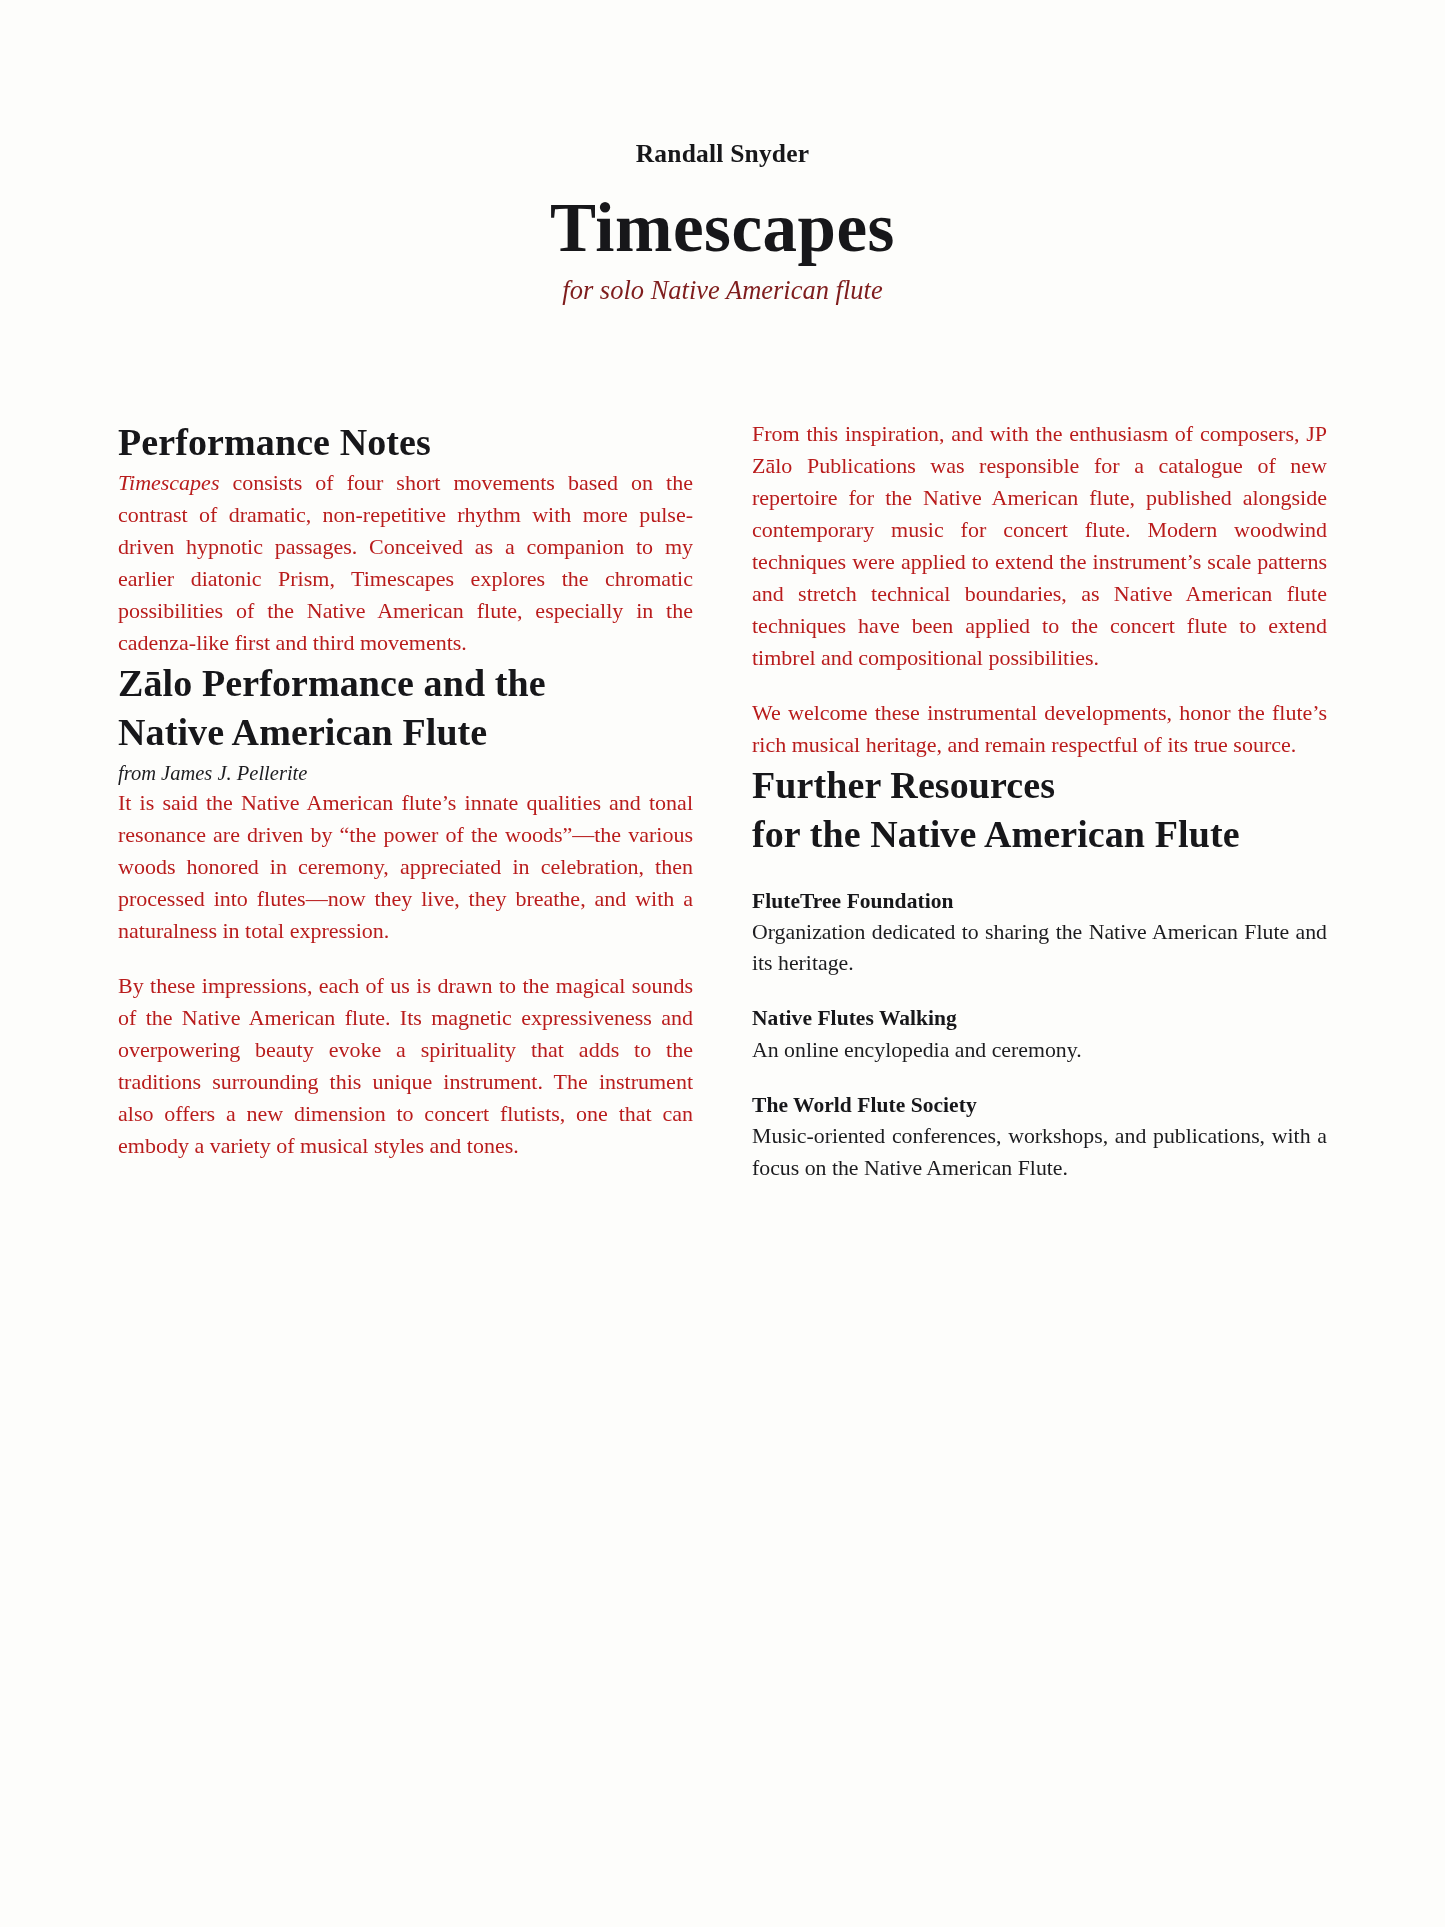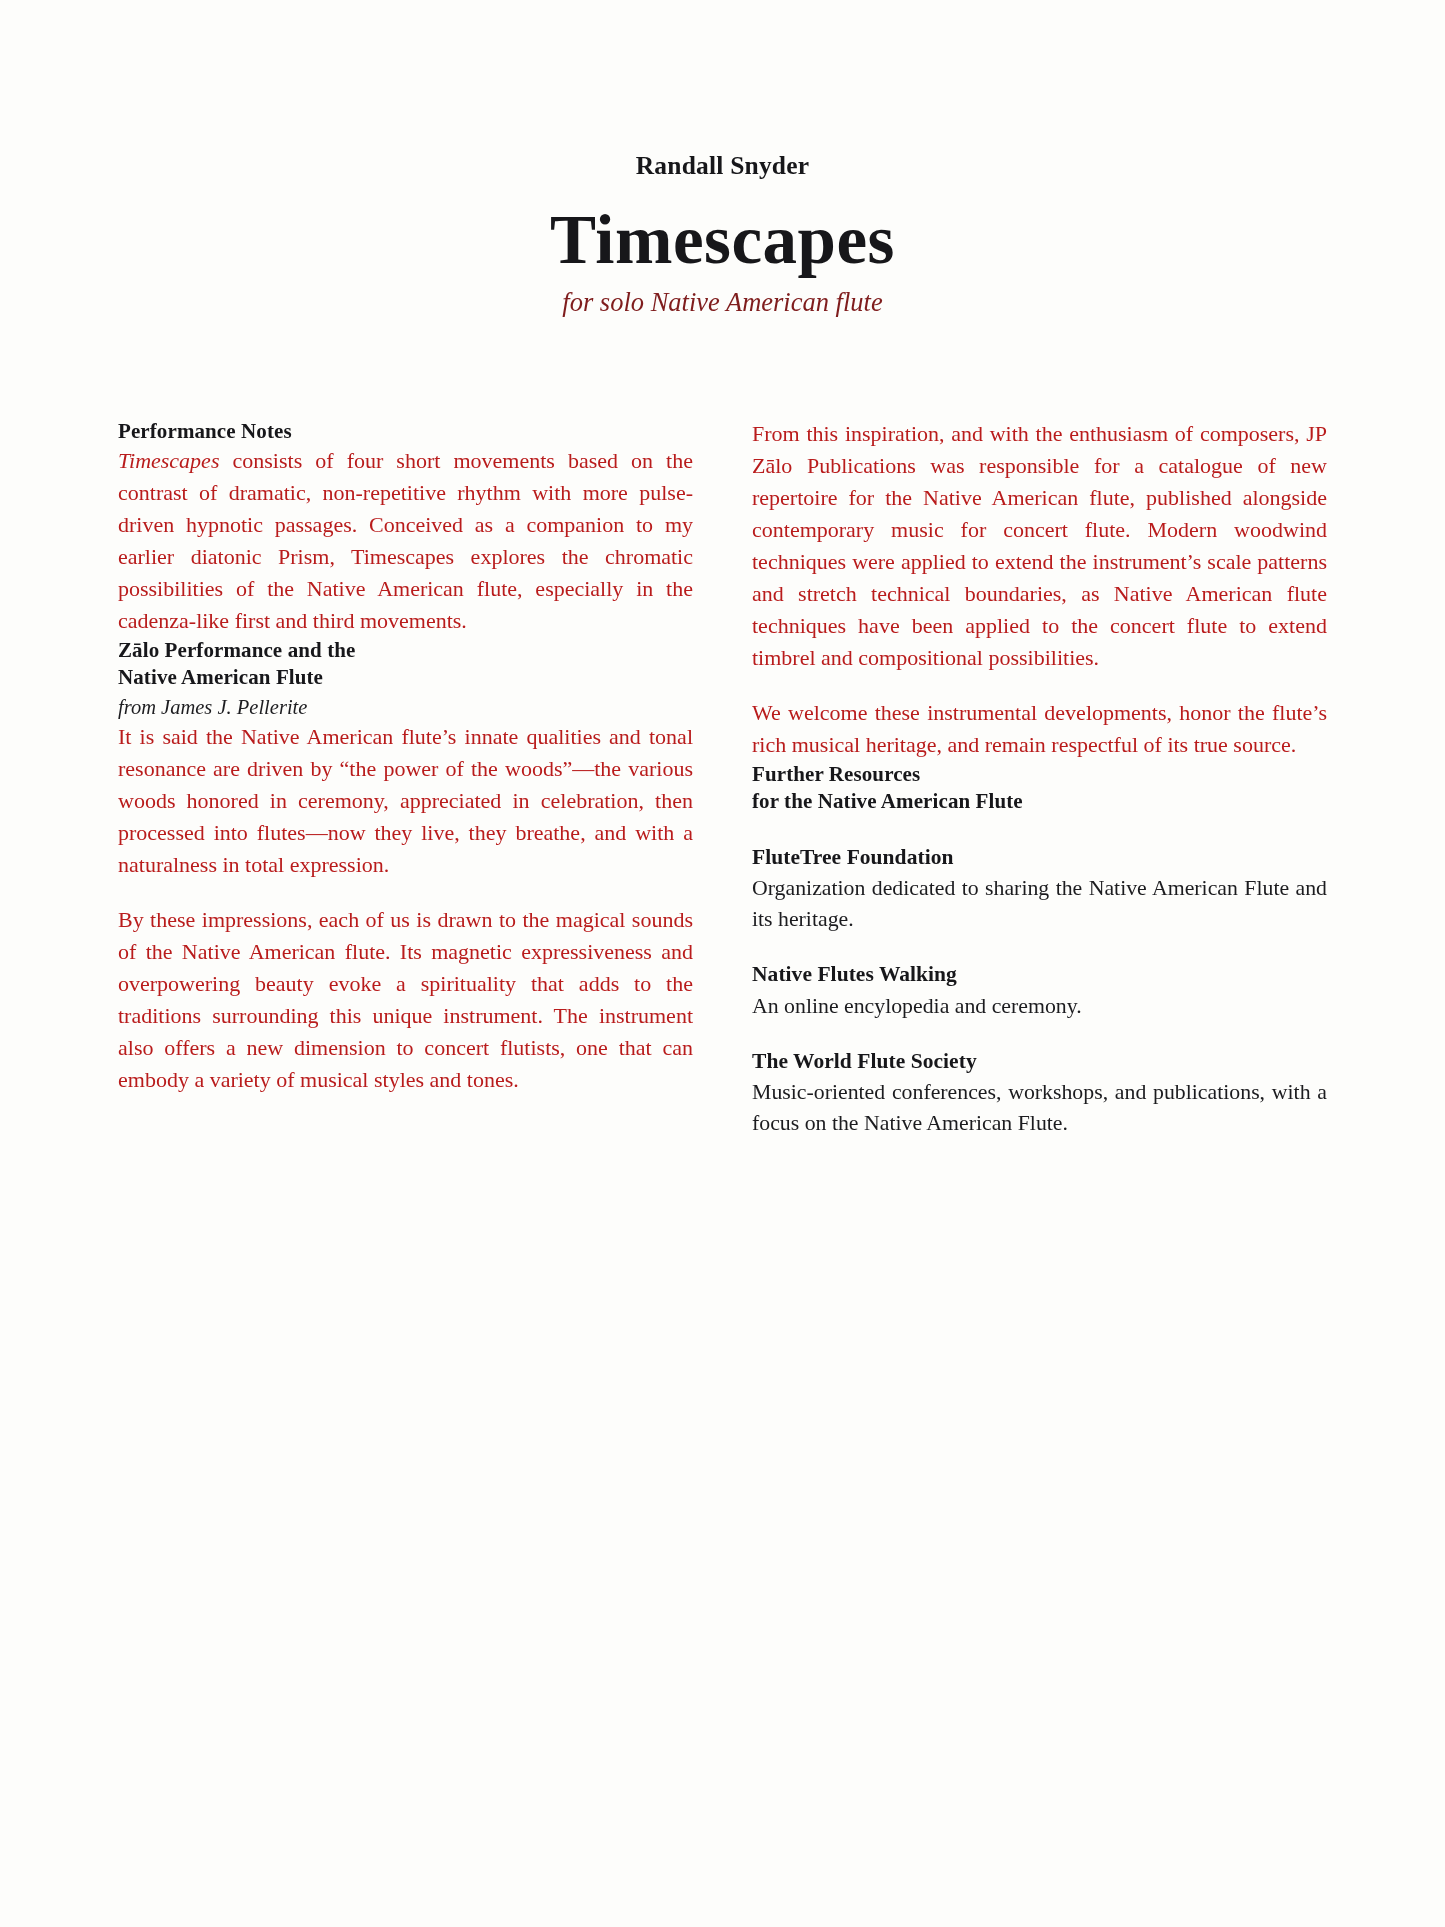--- a/index.html
+++ b/index.html
@@ -12,21 +12,21 @@
     font-family: "Liberation Serif", "DejaVu Serif", serif;
     color: #1a1a1a;
   }
   .page {
     position: relative;
     width: 1445px;
     height: 1927px;
     margin: 0 auto;
     background: #fdfdfb;
     box-sizing: border-box;
-    padding: 12px;
+    padding: 0;
     overflow: hidden;
   }
 
   
   .title-block {
     text-align: center;
     padding-top: 140px;
   }
   .composer {
     font-family: "Liberation Serif", "DejaVu Serif", serif;
@@ -64,21 +64,21 @@
     gap: 59px;
   }
   .col {
     width: 575px;
     flex: 0 0 575px;
   }
 
   h2.section-head {
     font-family: "Liberation Serif", "DejaVu Serif", serif;
     font-weight: bold;
-    font-size: 21px;
+    font-size: 38px;
     line-height: 1.28;
     color: #17171a;
     margin: 0;
     letter-spacing: 0.1px;
   }
   .section-head.two-line {
     line-height: 1.30;
   }
   .byline {
     font-family: "Liberation Serif", "DejaVu Serif", serif;

